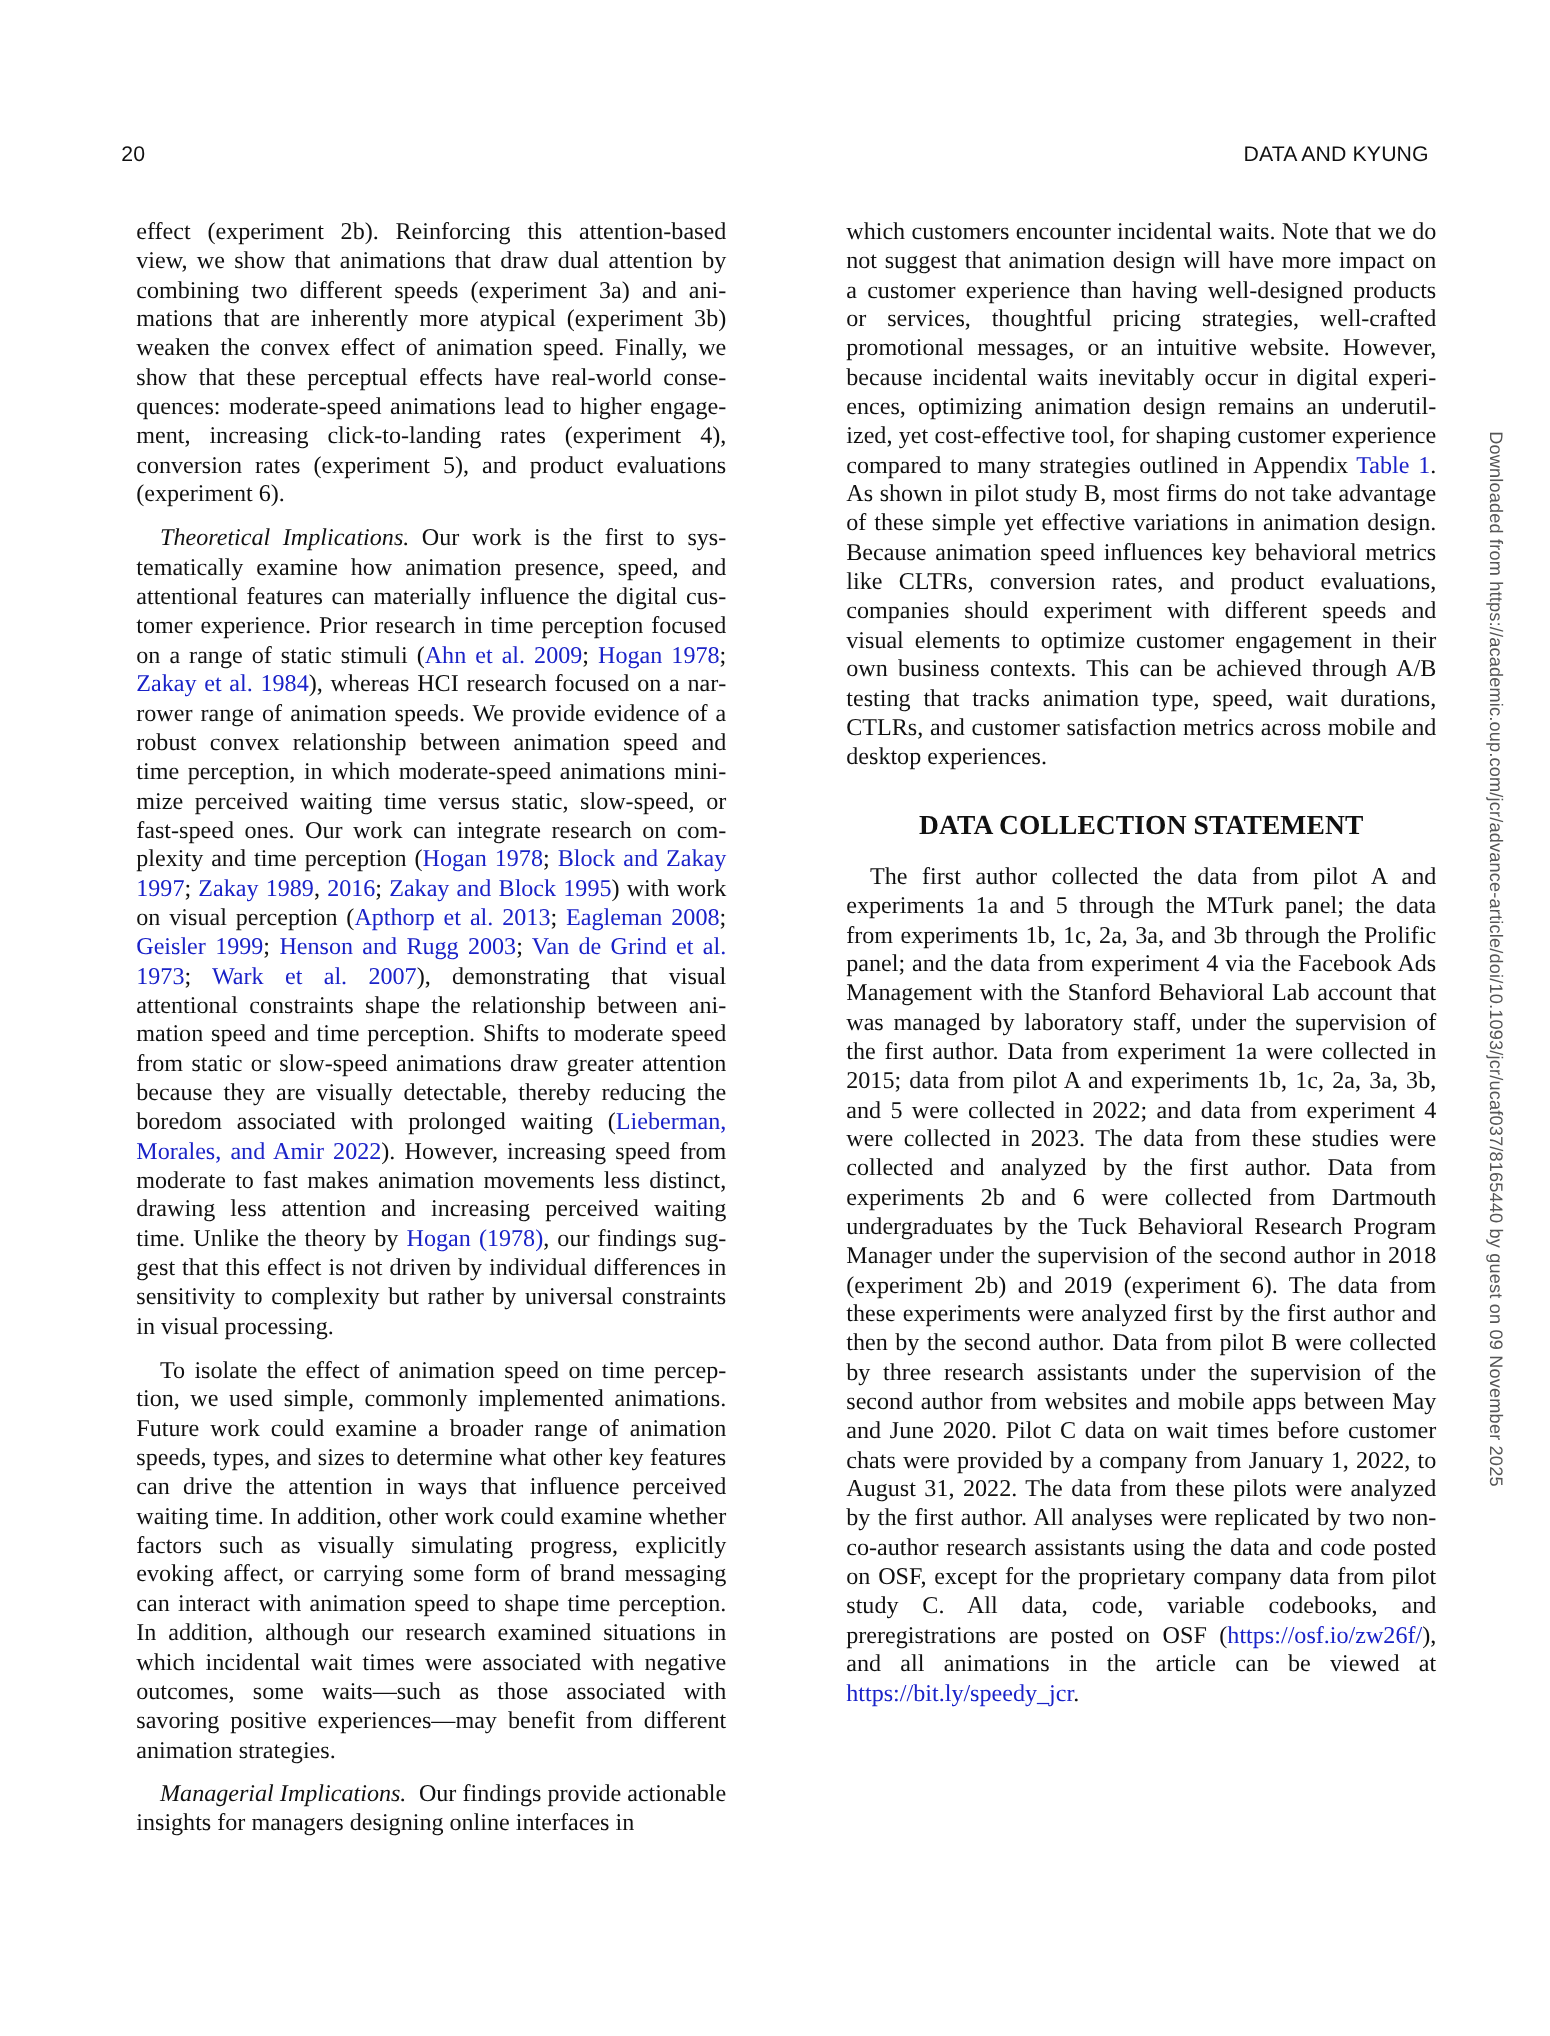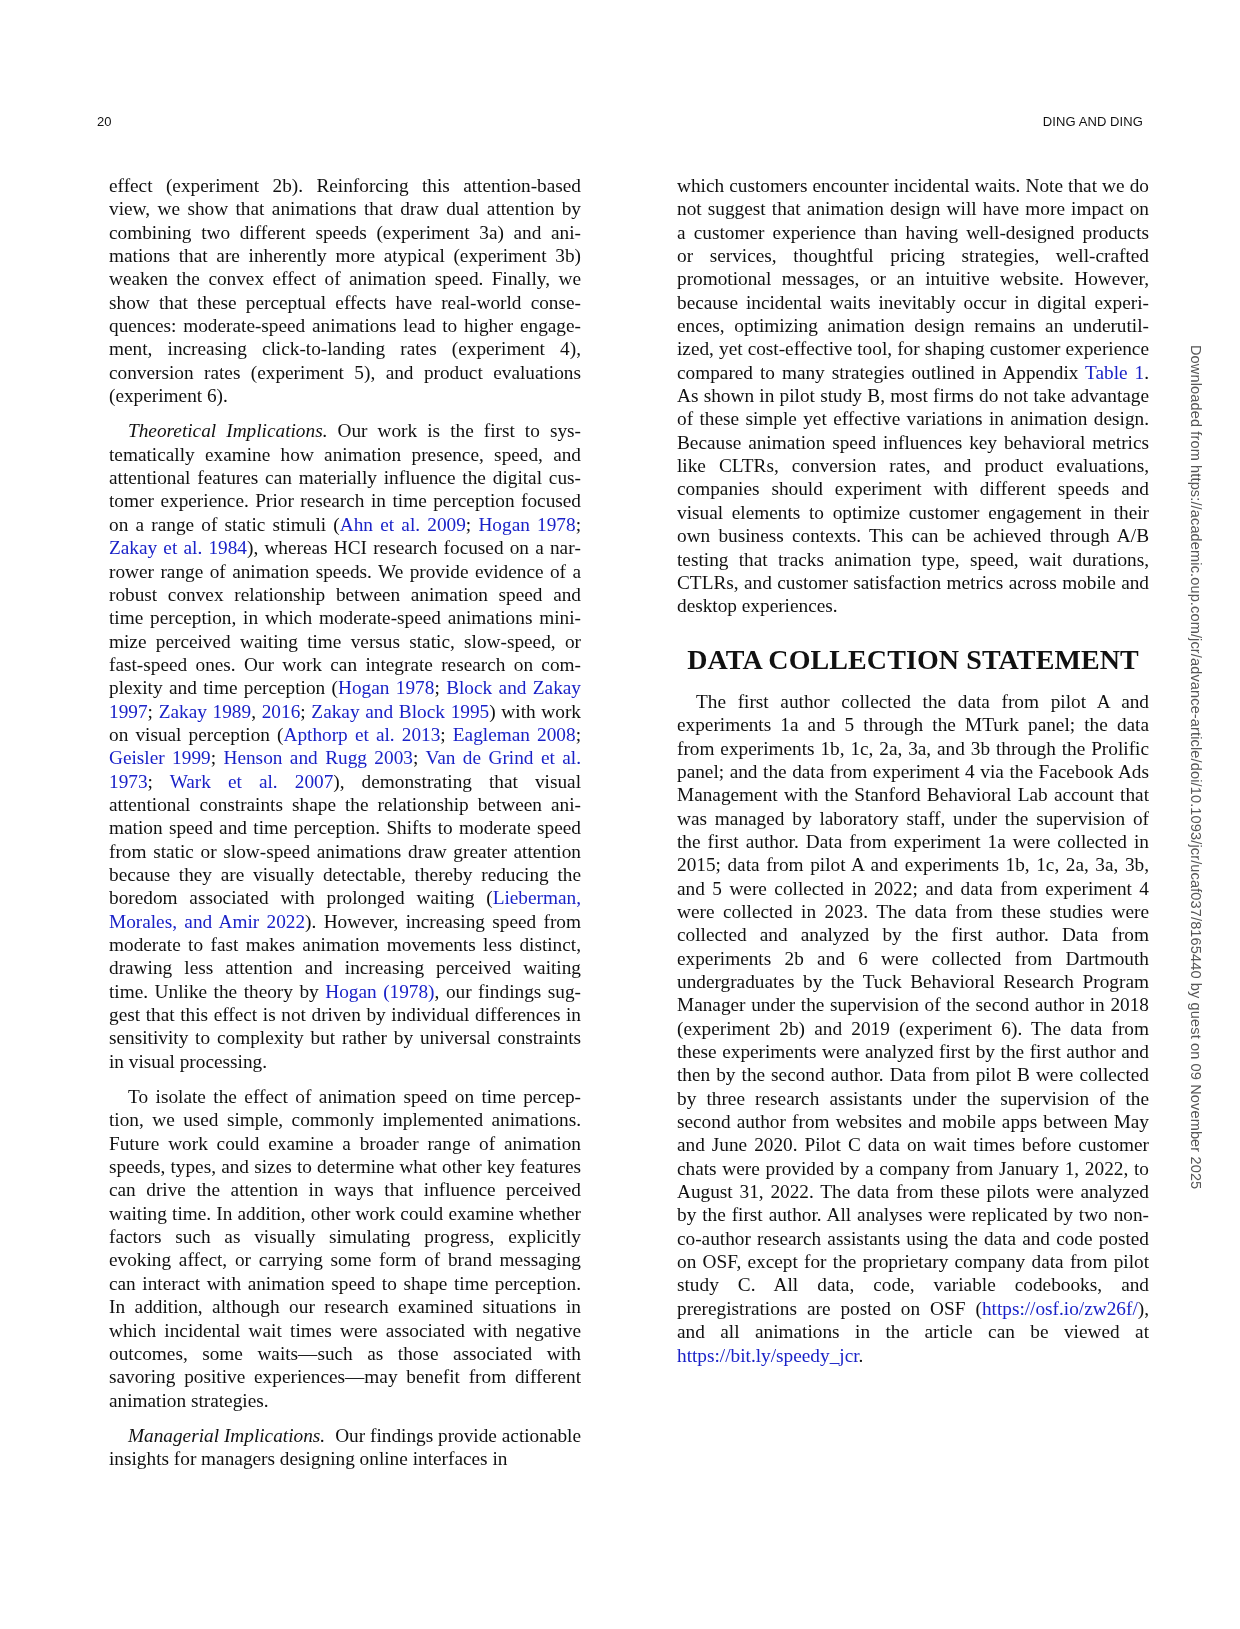--- a/index.html
+++ b/index.html
@@ -11,21 +11,21 @@
       width: 1240px;
       height: 1629px;
       position: relative;
       overflow: hidden;
       color: #111111;
     }
     .running-head {
       position: absolute;
       top: 114px;
       font-family: "Liberation Sans", sans-serif;
-      font-size: 13px;
+      font-size: 17px;
       color: #111;
       letter-spacing: 0.1px;
     }
     .page-number { left: 97px; }
     .authors { right: 97px; }
 
     .column {
       position: absolute;
       top: 162px;
       width: 496px;
@@ -53,21 +53,21 @@
       width: 10px;
     }
     a, .ref {
       color: #1a22c8;
       text-decoration: none;
     }
 
     .section-heading {
       font-family: "Liberation Serif", serif;
       font-weight: bold;
-      font-size: 28px;
+      font-size: 22px;
       text-align: center;
       margin: 30px 0 19px 0;
       letter-spacing: 0.1px;
       color: #111;
     }
 
     .watermark {
       position: absolute;
       left: 1188px;
       top: 345px;
@@ -76,21 +76,21 @@
       font-size: 14.5px;
       color: #555;
       letter-spacing: 0.15px;
       white-space: nowrap;
     }
   </style>
 </head>
 <body>
 
 <div class="running-head page-number">20</div>
-<div class="running-head authors">DING AND DING</div>
+<div class="running-head authors">DATA AND KYUNG</div>
 
 <div class="column col-left">
   <p>effect (experiment 2b). Reinforcing this attention-based view, we show that animations that draw dual attention by combining two different speeds (experiment 3a) and ani­mations that are inherently more atypical (experiment 3b) weaken the convex effect of animation speed. Finally, we show that these perceptual effects have real-world conse­quences: moderate-speed animations lead to higher engage­ment, increasing click-to-landing rates (experiment 4), conversion rates (experiment 5), and product evaluations (experiment 6).</p>
 
   <p class="indent gap"><span class="runin">Theoretical Implications.</span><span class="runin-gap"></span><span>Our work is the first to sys­tematically examine how animation presence, speed, and attentional features can materially influence the digital cus­tomer experience. Prior research in time perception focused on a range of static stimuli (</span><a class="ref">Ahn et al. 2009</a><span>; </span><a class="ref">Hogan 1978</a><span>; </span><a class="ref">Zakay et al. 1984</a><span>), whereas HCI research focused on a nar­rower range of animation speeds. We provide evidence of a robust convex relationship between animation speed and time perception, in which moderate-speed animations mini­mize perceived waiting time versus static, slow-speed, or fast-speed ones. Our work can integrate research on com­plexity and time perception (</span><a class="ref">Hogan 1978</a><span>; </span><a class="ref">Block and Zakay 1997</a><span>; </span><a class="ref">Zakay 1989</a><span>, </span><a class="ref">2016</a><span>; </span><a class="ref">Zakay and Block 1995</a><span>) with work on visual perception (</span><a class="ref">Apthorp et al. 2013</a><span>; </span><a class="ref">Eagleman 2008</a><span>; </span><a class="ref">Geisler 1999</a><span>; </span><a class="ref">Henson and Rugg 2003</a><span>; </span><a class="ref">Van de Grind et al. 1973</a><span>; </span><a class="ref">Wark et al. 2007</a><span>), demonstrating that visual attentional constraints shape the relationship between ani­mation speed and time perception. Shifts to moderate speed from static or slow-speed animations draw greater attention because they are visually detectable, thereby reducing the boredom associated with prolonged waiting (</span><a class="ref">Lieberman, Morales, and Amir 2022</a><span>). However, increasing speed from moderate to fast makes animation movements less distinct, drawing less attention and increasing perceived waiting time. Unlike the theory by </span><a class="ref">Hogan (1978)</a><span>, our findings sug­gest that this effect is not driven by individual differences in sensitivity to complexity but rather by universal con­straints in visual processing.</span></p>
 
   <p class="indent">To isolate the effect of animation speed on time percep­tion, we used simple, commonly implemented animations. Future work could examine a broader range of animation speeds, types, and sizes to determine what other key fea­tures can drive the attention in ways that influence per­ceived waiting time. In addition, other work could examine whether factors such as visually simulating progress, explicitly evoking affect, or carrying some form of brand messaging can interact with animation speed to shape time perception. In addition, although our research examined sit­uations in which incidental wait times were associated with negative outcomes, some waits—such as those associated with savoring positive experiences—may benefit from dif­ferent animation strategies.</p>
 
   <p class="indent gap"><span class="runin">Managerial Implications.</span><span class="runin-gap"></span><span>Our findings provide action­able insights for managers designing online interfaces in</span></p>
 </div>

